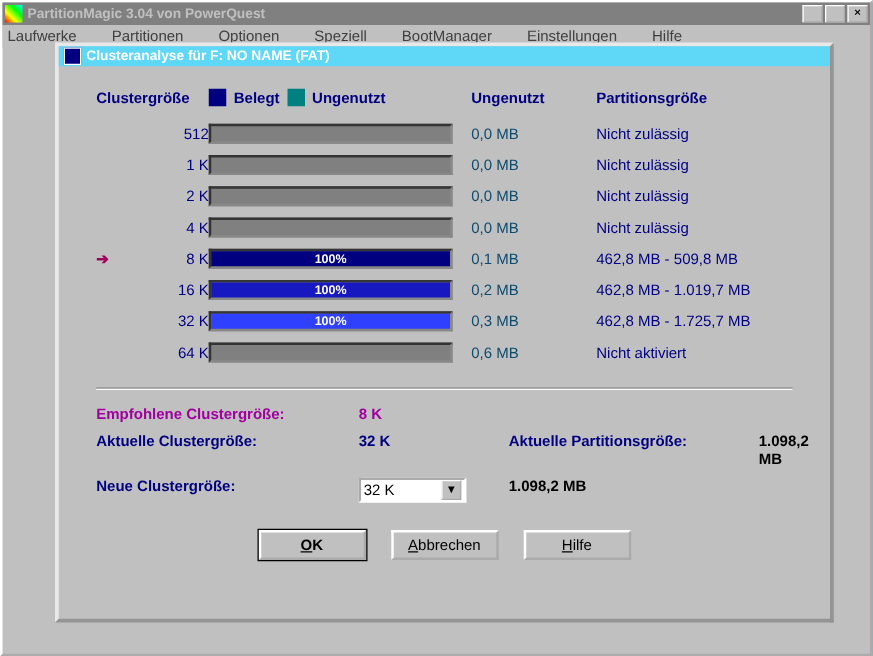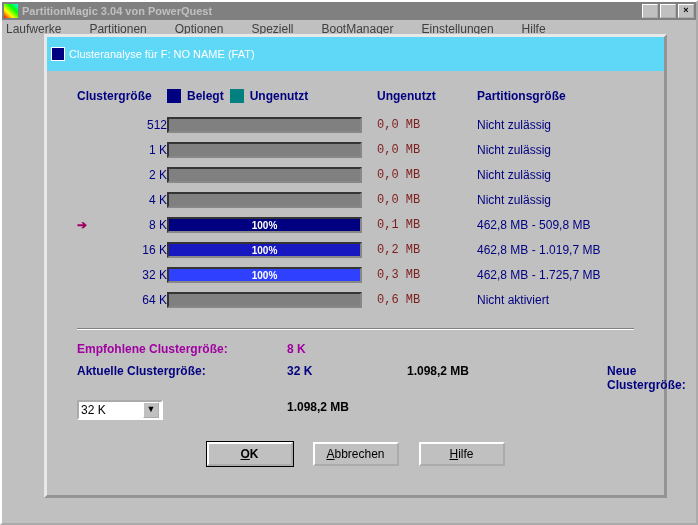--- a/index.html
+++ b/index.html
@@ -61,24 +61,24 @@
 
   .dialog {
     position: absolute;
     left: 42px; top: 32px;
     width: 623px;
     height: 464px;
     background: #c0c0c0;
     border: 3px outset #e8e8e8;
   }
   .dialog-title {
-    height: 34px;
+    height: 16px;
     background: linear-gradient(#5fd8f8,#5fd8f8);
     color: #fff;
-    font-weight: normal;
+    font-weight: bold;
     display: flex;
     align-items: center;
     padding: 0 4px;
     font-size: 11px;
   }
   .dialog-title .dicon {
     width: 14px; height: 14px;
     background: #000080;
     margin-right: 4px;
     border: 1px solid #fff;
@@ -135,23 +135,22 @@
     left: 0; top: 0;
     height: 100%;
     display: flex;
     align-items: center;
     justify-content: center;
     color: #fff;
     font-size: 10px;
     font-weight: bold;
   }
   .ungenutzt-val {
-    color: #7f1d1d;
-    font-size: 12px;
-    font-family: Liberation Mono, monospace;
+    color: #0c4a6e;
+    font-size: 12px;
   }
   .partsize-val {
     color: #000080;
     font-size: 12px;
   }
 
   .divider {
     margin: 16px 0 12px 0;
     height: 2px;
     border-top: 1px solid #808080;
@@ -344,20 +343,21 @@
       <div class="divider"></div>
 
       <div class="info-grid">
         <div class="labmag">Empfohlene Clustergröße:</div>
         <div class="labmag">8 K</div>
         <div></div>
           <div></div>
 
         <div class="lab">Aktuelle Clustergröße:</div>
         <div class="lab">32 K</div>
+        <div class="lab">Aktuelle Partitionsgröße:</div>
         <div class="valblk">1.098,2 MB</div>
 
         <div class="lab">Neue Clustergröße:</div>
         <div>
           <div class="combo">
             <input type="text" value="32 K" style="">
             <div class="cbtn">▼</div>
           </div>
         </div>
         <div class="valblk">1.098,2 MB</div>

